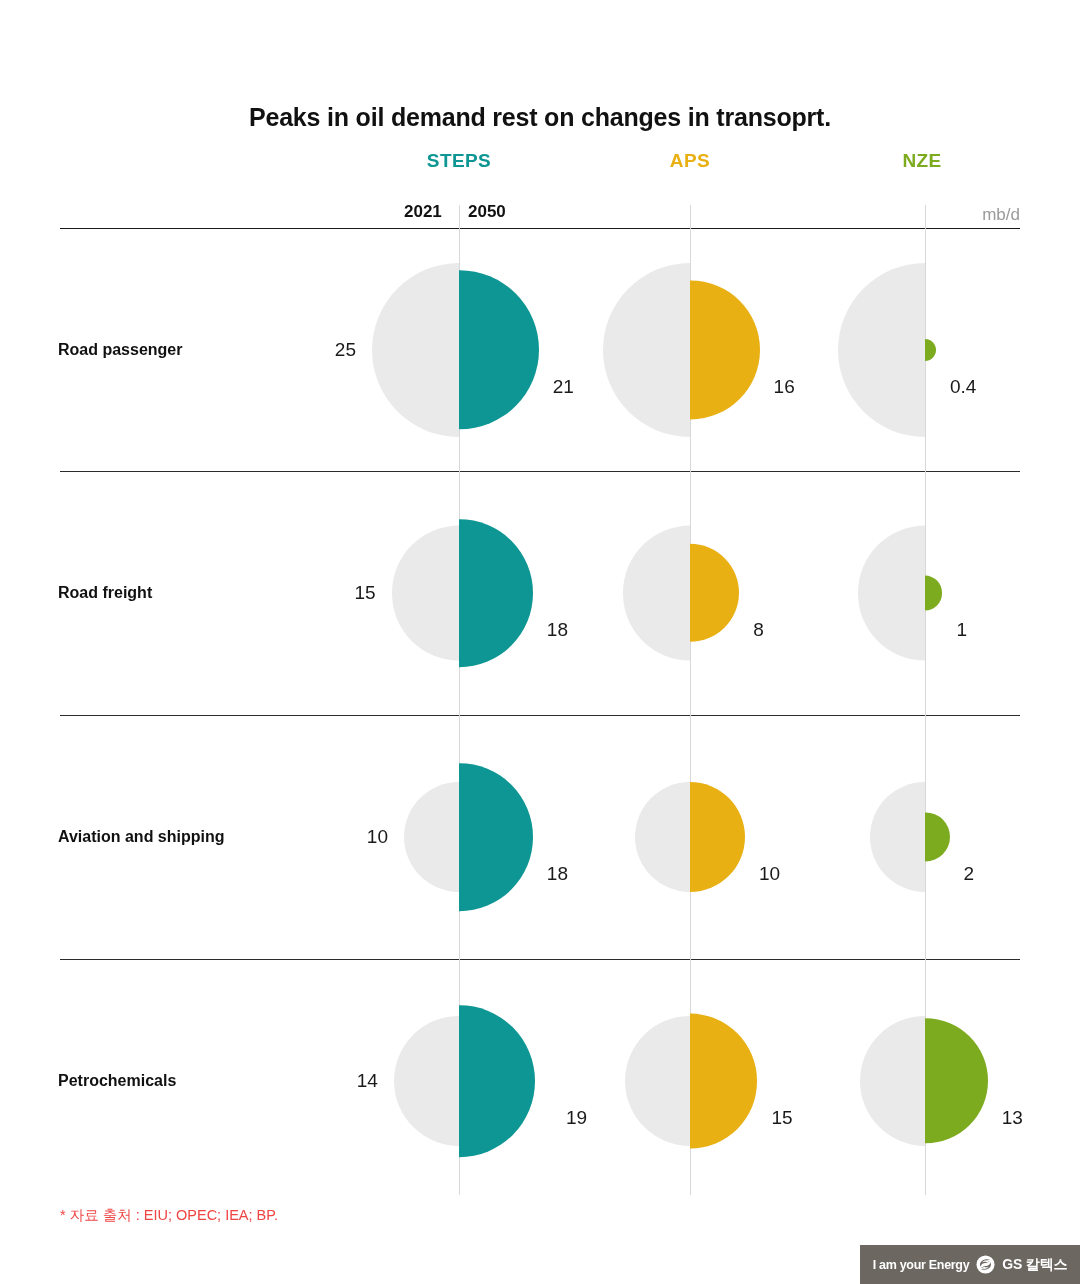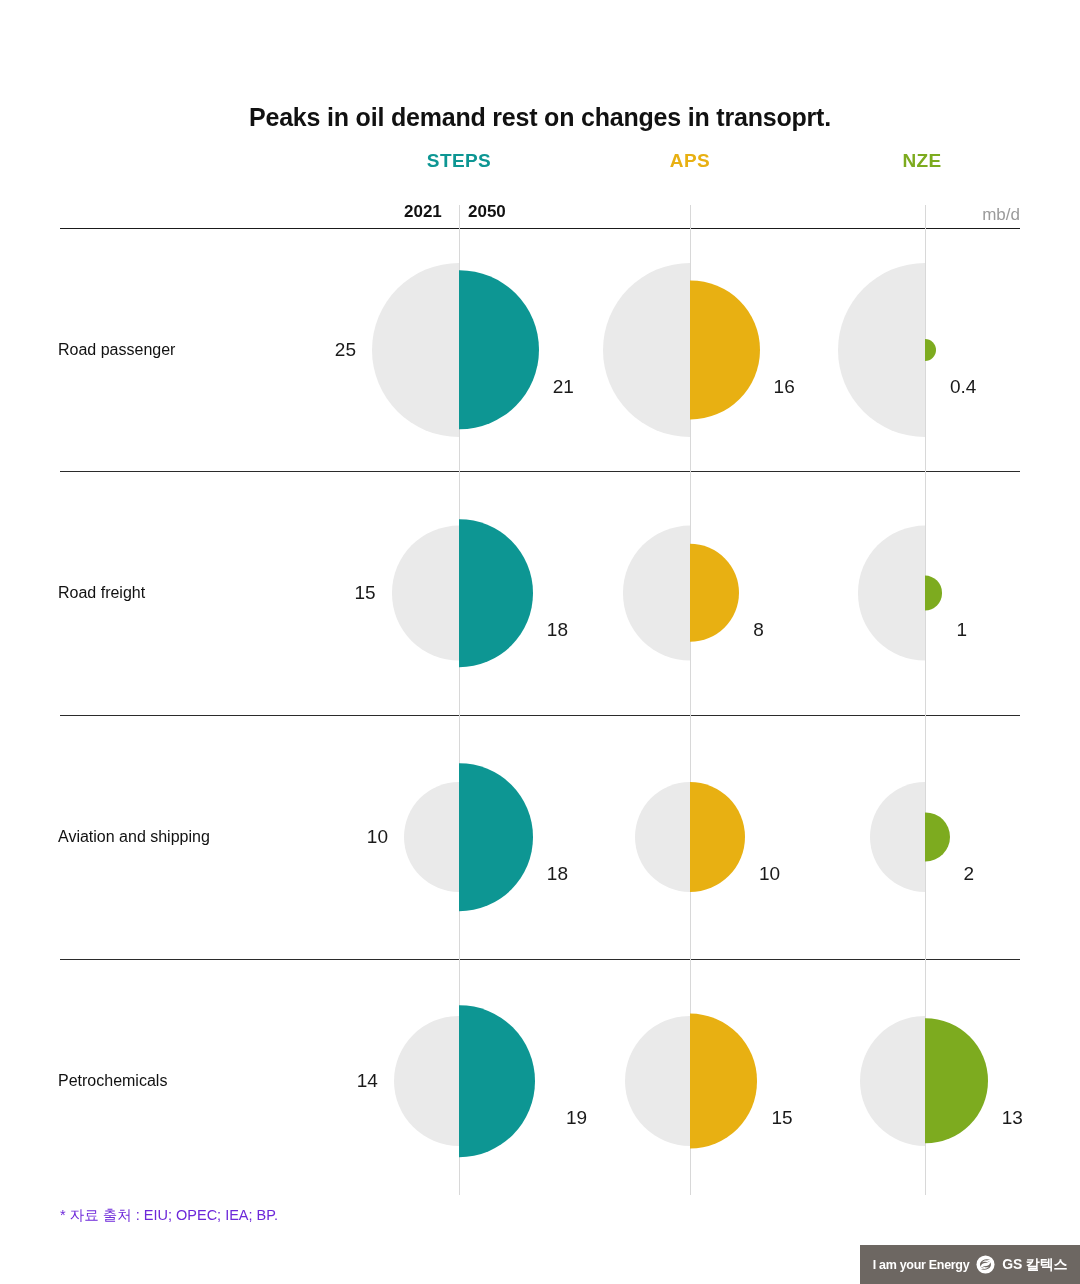--- a/index.html
+++ b/index.html
@@ -94,21 +94,21 @@
     left: 0;
     width: 1080px;
     height: 244px;
   }
   .row-label {
     position: absolute;
     left: 58px;
     top: 50%;
     transform: translateY(-50%);
     font-size: 16px;
-    font-weight: normal;
+    font-weight: bold;
     color: #111111;
     white-space: nowrap;
   }
 
   
   .cell {
     position: absolute;
     top: 0;
     height: 244px;
     width: 0;          
@@ -139,21 +139,21 @@
   }
   .val.left-val { text-align: center; }
   .val.right-val { text-align: left; margin-top: 37px; }
 
   
   .footnote {
     position: absolute;
     left: 60px;
     top: 1206px;
     font-size: 14.5px;
-    color: #6d28d9;
+    color: #ef4444;
   }
 
   
   .brand {
     position: absolute;
     right: 0;
     bottom: 0;
     width: 220px;
     height: 39px;
     background: #6d6762;

